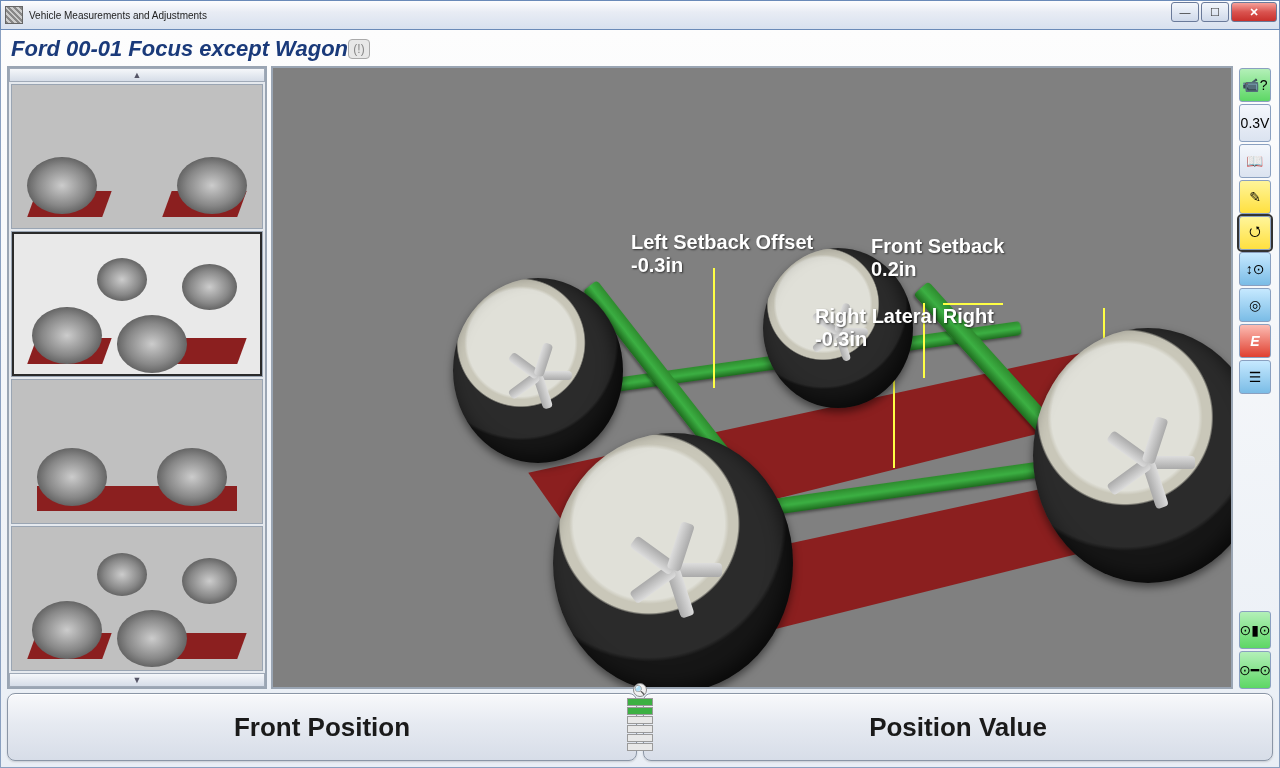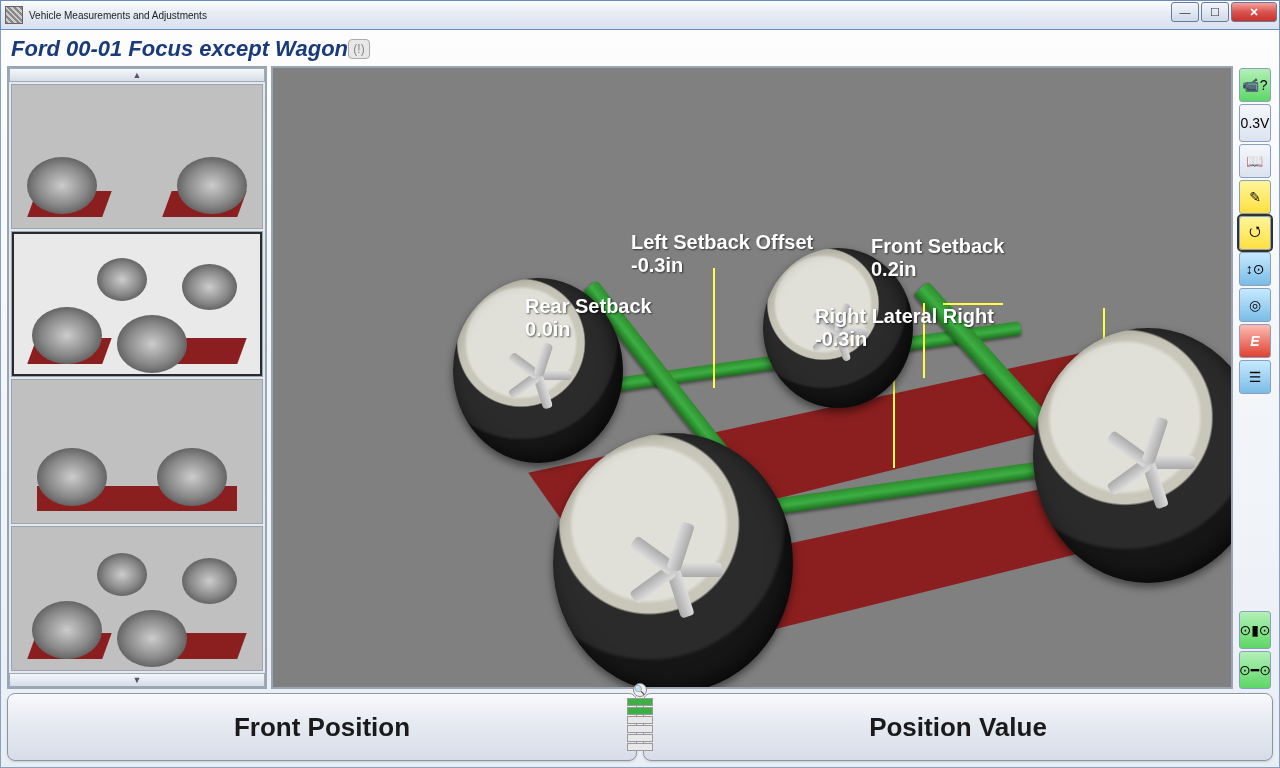--- a/index.html
+++ b/index.html
@@ -266,24 +266,20 @@
             </div>
         </div>
 
         <div class="meas-label" style="left:358px;top:163px">
           <span>Left Setback Offset</span>
           <span class="val">-0.3in</span>
         </div>
         <div class="meas-label" style="left:598px;top:167px">
           <span>Front Setback</span>
           <span class="val">0.2in</span>
-        </div>
-        <div class="meas-label" style="left:252px;top:227px">
-          <span>Rear Setback</span>
-          <span class="val">0.0in</span>
         </div>
         <div class="meas-label" style="left:542px;top:237px">
           <span>Right Lateral Right</span>
           <span class="val">-0.3in</span>
         </div>
       </div>
 
     </div>
 
     <div class="right-tools">

